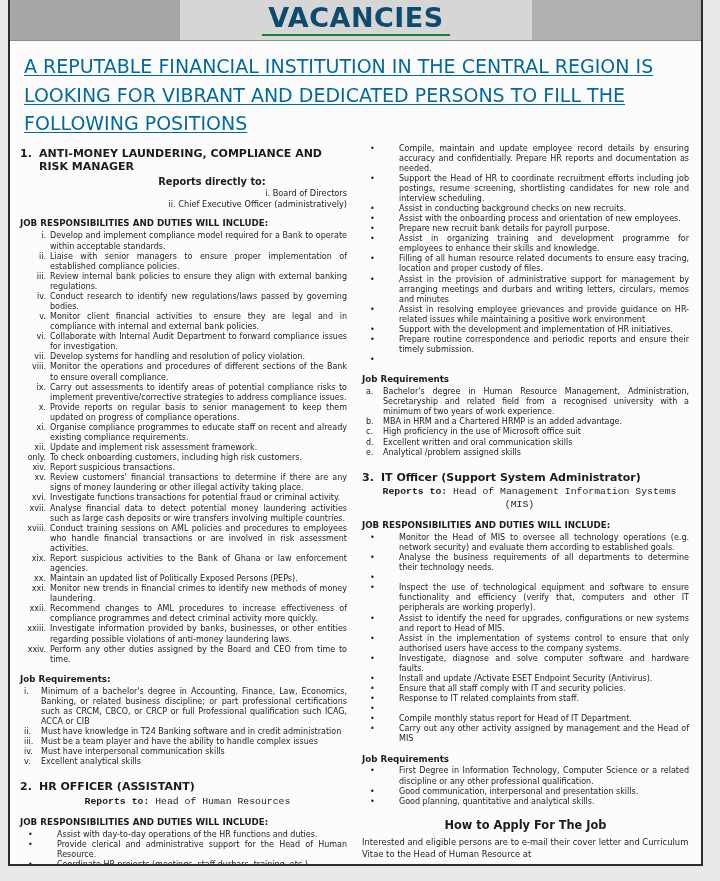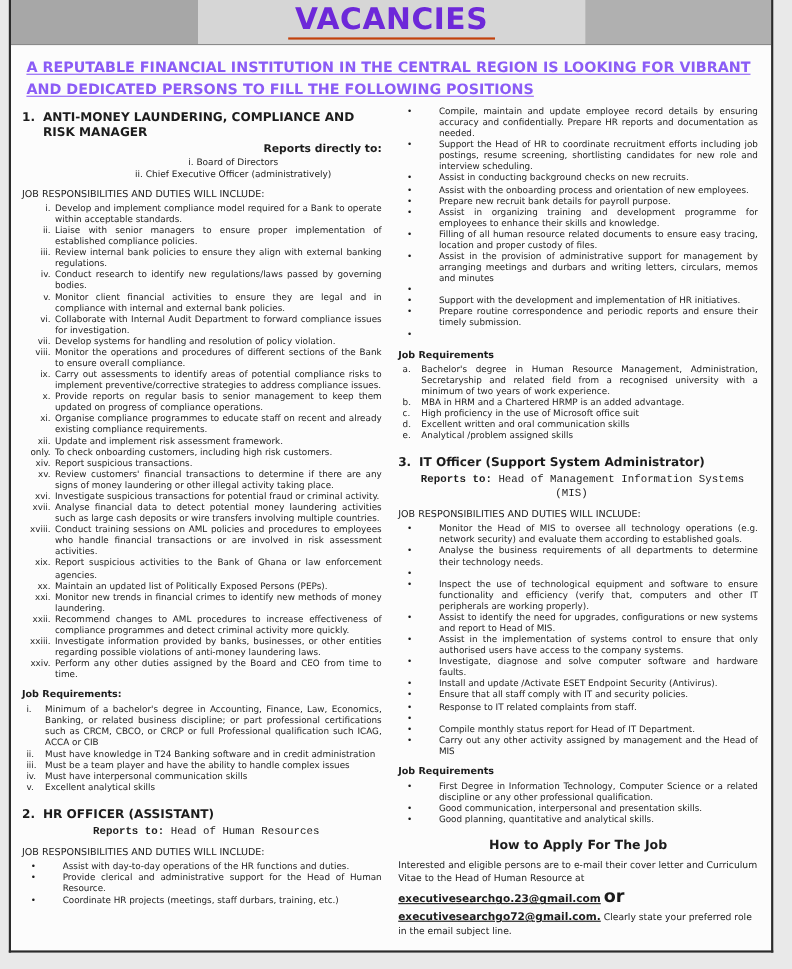--- a/index.html
+++ b/index.html
@@ -16,41 +16,41 @@
     background:#fcfcfc;
     border:2px solid #2b2b2b; border-top:none;
     overflow:hidden;
   }
   
   .band { display:flex; height:40px; border-bottom:1px solid #8a8a8a; }
   .seg1 { width:170px; background:#a7a7a7; }
   .seg2 { width:352px; background:#d6d6d6; display:flex; align-items:center; justify-content:center; }
   .seg3 { flex:1; background:#b0b0b0; }
   .title {
-    font-size:27px; font-weight:bold; letter-spacing:0.5px; color:#6d28d9;
-    border-bottom:2px solid #c2410c; padding:0 6px 1px 6px; line-height:1.05;
+    font-size:27px; font-weight:bold; letter-spacing:0.5px; color:#0c4a6e;
+    border-bottom:2px solid #15803d; padding:0 6px 1px 6px; line-height:1.05;
   }
   .intro {
     margin:11px 16px 4px 14px;
-    font-weight:bold; font-size:13px; line-height:1.5;
-    text-decoration:underline; text-underline-offset:2px; color:#8b5cf6;
+    font-weight:normal; font-size:19px; line-height:1.5;
+    text-decoration:underline; text-underline-offset:2px; color:#0369a1;
   }
   
   .cols { display:flex; gap:15px; padding:2px 12px 0 10px; }
   .col { flex:1; min-width:0; font-size:8px; line-height:1.26; text-align:justify; }
 
   .jobhead { display:flex; font-weight:bold; font-size:11px; line-height:1.25; margin:3px 0 2px 0; text-align:left; }
   .jobhead .num { flex:0 0 19px; }
   .jobhead .jt  { flex:1; }
-  .replabel { font-weight:bold; font-size:9.8px; margin:1px 0 0 22px; text-align:right;padding-left:35px; }
-  .repitem  { margin-left:57px; font-size:8.2px; line-height:1.35; text-align:center; }
+  .replabel { font-weight:bold; font-size:9.8px; margin:1px 0 0 22px; text-align:center;padding-left:35px; }
+  .repitem  { margin-left:57px; font-size:8.2px; line-height:1.35; text-align:right; }
   .repline  { font-size:9.8px; margin:1px 12px 0 0; text-indent:20px; text-align:center; line-height:1.3;font-family:Liberation Mono, monospace; }
   .repline b { font-weight:bold; }
 
-  .dh { font-weight:normal; font-size:8.7px; margin:8px 0 2px 0; text-align:left; }
+  .dh { font-weight:bold; font-size:8.7px; margin:8px 0 2px 0; text-align:left; }
   .rh { font-weight:bold; font-size:8.7px; margin:9px 0 2px 0; text-align:left; }
 
   .rlist .li { display:flex; }
   .rlist .m  { flex:0 0 26px; text-align:right; padding-right:4px; }
   .rlist .t  { flex:1; text-align:justify; }
 
   .llist .li { display:flex; }
   .llist .m  { flex:0 0 17px; text-align:left; padding-left:4px; }
   .llist .t  { flex:1; text-align:justify; }
 
@@ -168,21 +168,21 @@
             <span class="t">Report suspicious transactions.</span>
           </div>
 
           <div class="li">
             <span class="m">xv.</span>
             <span class="t">Review customers' financial transactions to determine if there are any signs of money laundering or other illegal activity taking place.</span>
           </div>
 
           <div class="li">
             <span class="m">xvi.</span>
-            <span class="t">Investigate suspicious transactions for potential fraud or criminal activity.</span>
+            <span class="t">Investigate functions transactions for potential fraud or criminal activity.</span>
           </div>
 
           <div class="li">
             <span class="m">xvii.</span>
             <span class="t">Analyse financial data to detect potential money laundering activities such as large cash deposits or wire transfers involving multiple countries.</span>
           </div>
 
           <div class="li">
             <span class="m">xviii.</span>
             <span class="t">Conduct training sessions on AML policies and procedures to employees who handle financial transactions or are involved in risk assessment activities.</span>
@@ -318,20 +318,21 @@
             <span class="t">Filling of all human resource related documents to ensure easy tracing, location and proper custody of files.</span>
           </div>
 
           <div class="li">
             <span class="b">•</span>
             <span class="t">Assist in the provision of administrative support for management by arranging meetings and durbars and writing letters, circulars, memos and minutes</span>
           </div>
 
           <div class="li">
             <span class="b">•</span>
+            <span class="t">Assist in resolving employee grievances and provide guidance on HR-related issues while maintaining a positive work environment</span>
           </div>
 
           <div class="li">
             <span class="b">•</span>
             <span class="t">Support with the development and implementation of HR initiatives.</span>
           </div>
 
           <div class="li">
             <span class="b">•</span>
             <span class="t">Prepare routine correspondence and periodic reports and ensure their timely submission.</span>

